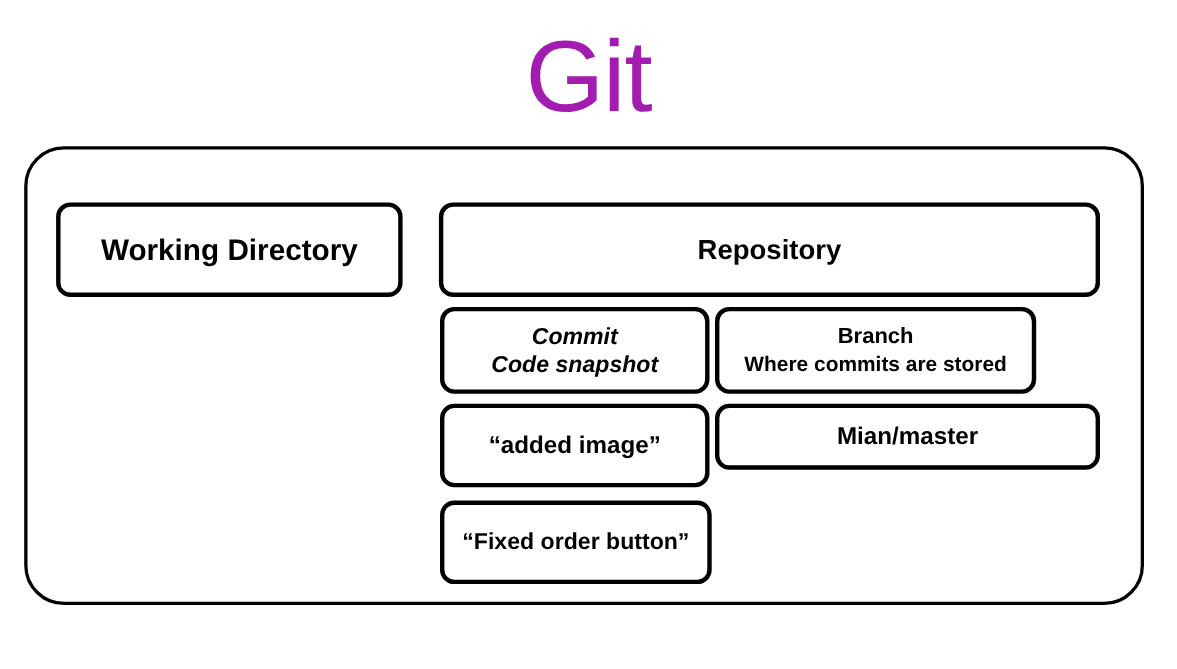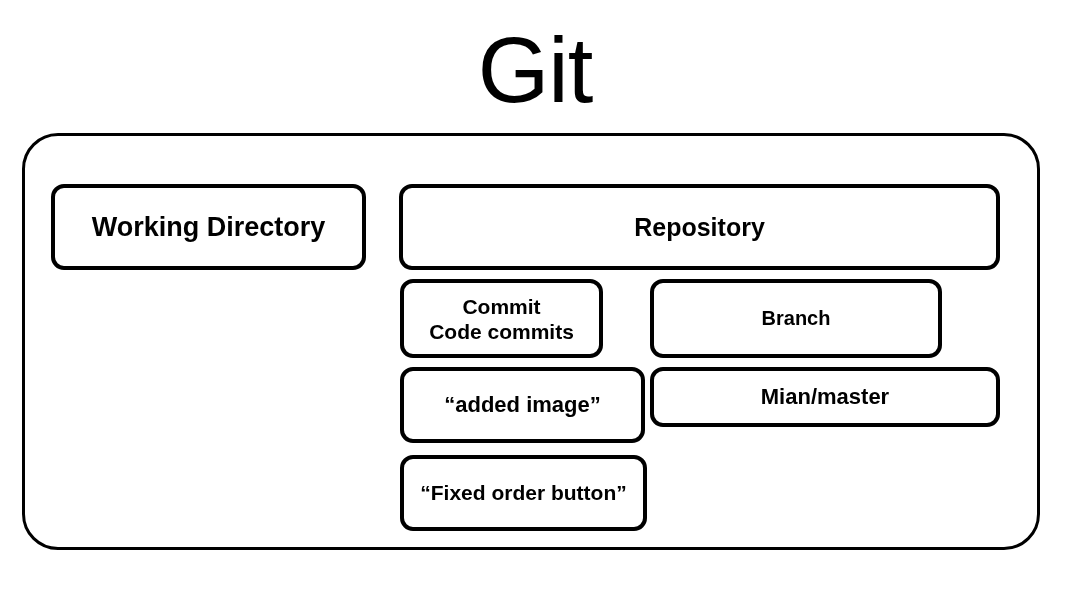--- a/index.html
+++ b/index.html
@@ -26,21 +26,21 @@
     position: absolute;
     left: 0;
     top: 18px;
     width: 1070px;
     text-align: center;
     font-family: "Liberation Sans", sans-serif;
     font-size: 92px;
     font-weight: 400;
     line-height: 104px;
     letter-spacing: -1px;
-    color: #000000;
+    color: #a21caf;
     user-select: none;
   }
 
   
   .outer-container {
     position: absolute;
     left: 22px;
     top: 133px;
     width: 1018px;
     height: 417px;
@@ -90,24 +90,25 @@
     left: 399px;
     top: 184px;
     width: 601px;
     height: 86px;
     font-size: 25px;
   }
 
   .box-commit {
     left: 400px;
     top: 279px;
-    width: 203px;
+    width: 245px;
     height: 79px;
     font-size: 21px;
     line-height: 25px;
+    font-style: italic;
   }
 
   .box-branch {
     left: 650px;
     top: 279px;
     width: 292px;
     height: 79px;
     font-size: 20px;
     line-height: 25px;
   }
@@ -154,27 +155,28 @@
 
   <div class="box box-repository">
     <span class="lines">
       <span class="line">Repository</span>
     </span>
   </div>
 
   <div class="box box-commit">
     <span class="lines">
       <span class="line">Commit</span>
-      <span class="line line-sub">Code commits</span>
+      <span class="line line-sub">Code snapshot</span>
     </span>
   </div>
 
   <div class="box box-branch">
     <span class="lines">
       <span class="line">Branch</span>
+      <span class="line line-sub">Where commits are stored</span>
     </span>
   </div>
 
   <div class="box box-added-image">
     <span class="lines">
       <span class="line">“added image”</span>
     </span>
   </div>
 
   <div class="box box-main-master">

